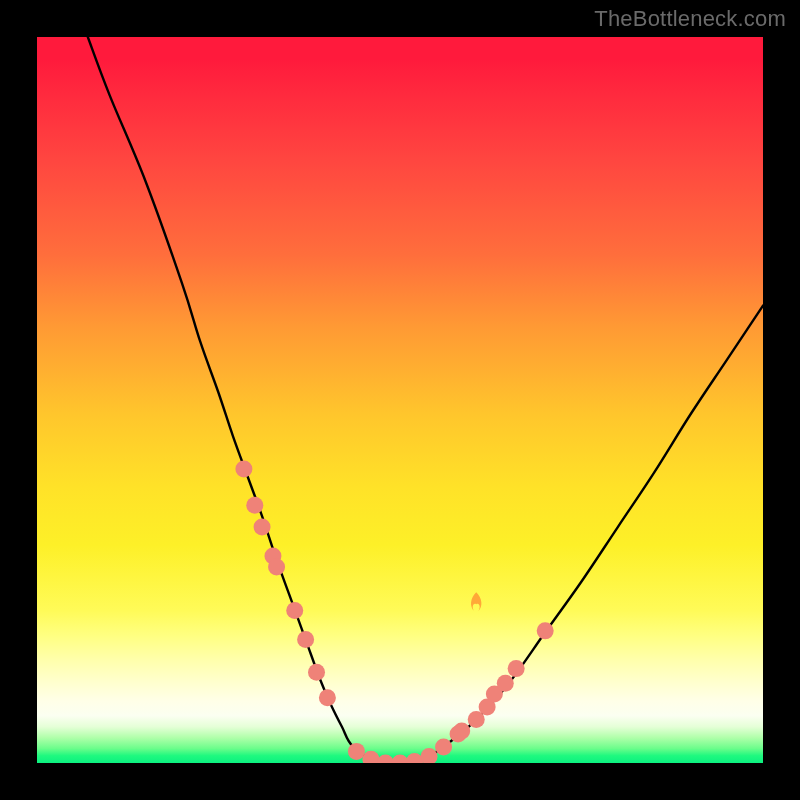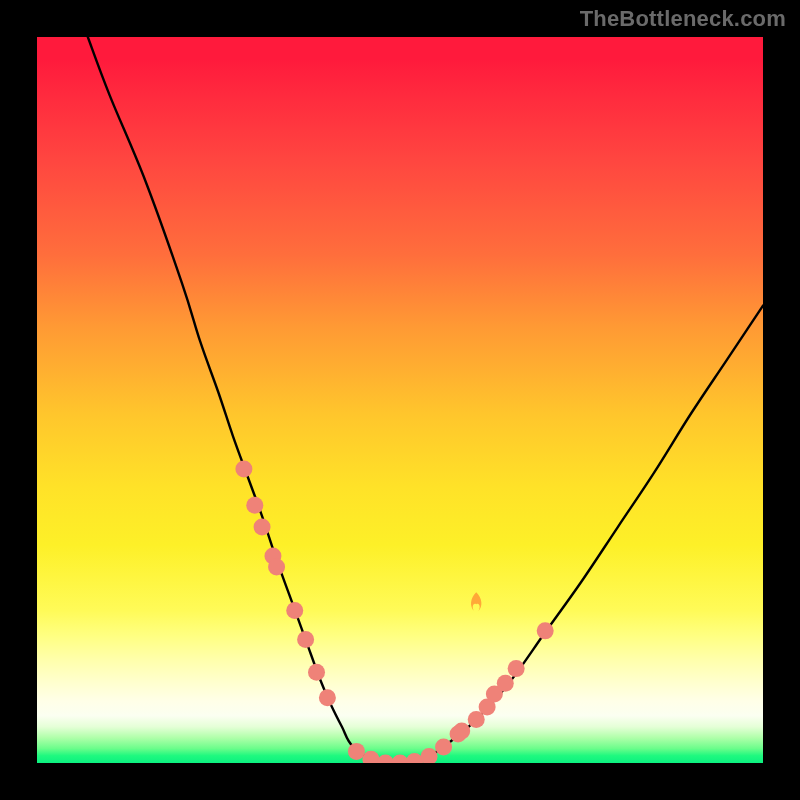--- a/index.html
+++ b/index.html
@@ -52,21 +52,21 @@
       #1ef97f 99%,
       #0cf080 100%
     );
   }
   .watermark {
     position: absolute;
     top: 6px;
     right: 14px;
     color: #6a6a6a;
     font-size: 22px;
-    font-weight: 700;
+    font-weight: 400;
     letter-spacing: 0.2px;
     user-select: none;
   }
   svg.curve {
     position: absolute;
     inset: 0;
   }
 </style>
 </head>
 <body>

